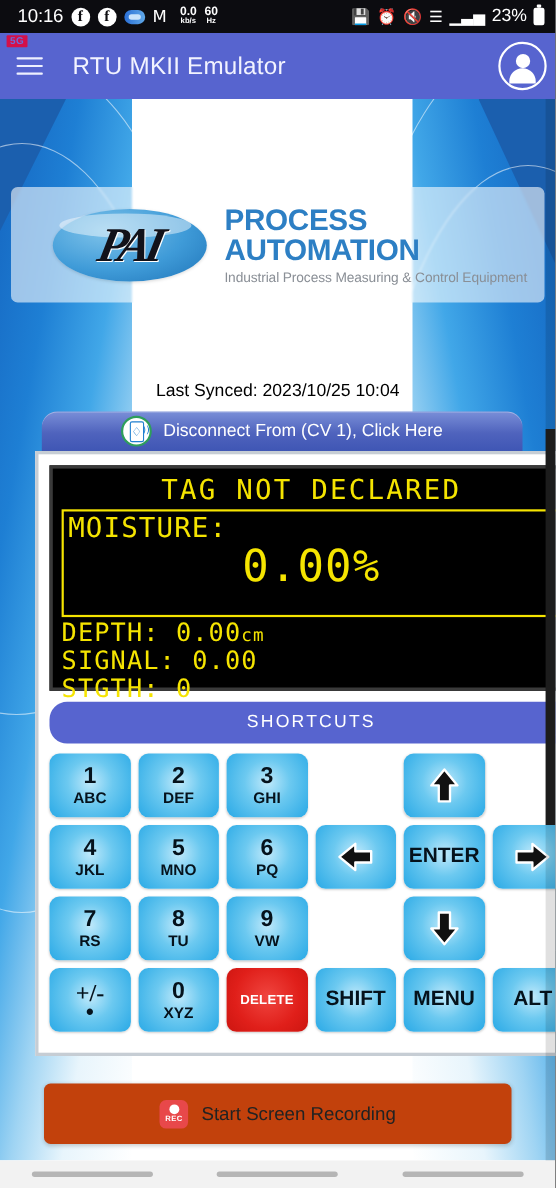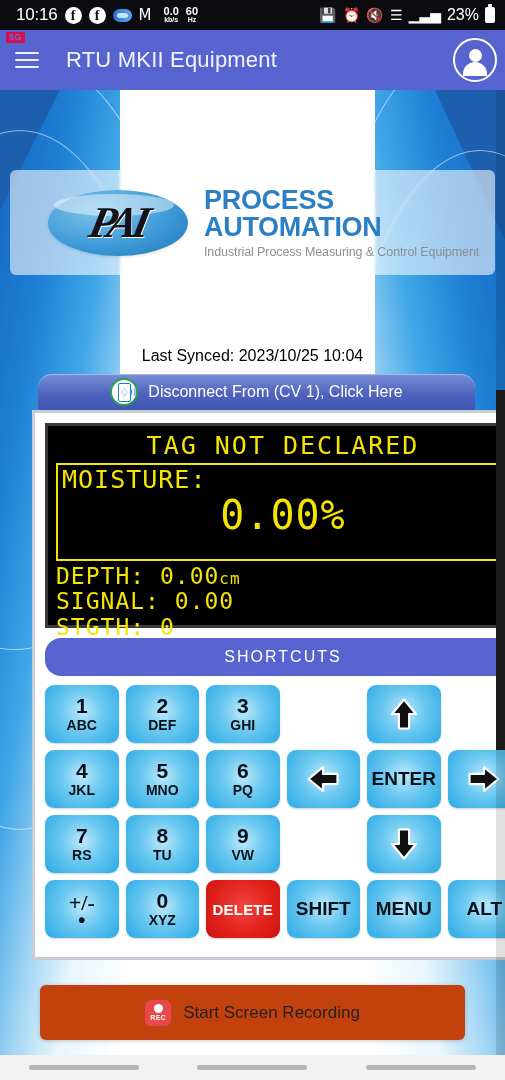--- a/index.html
+++ b/index.html
@@ -250,21 +250,21 @@
     align-items:center; justify-content:center;
     cursor:pointer; color:#05121c;
     box-shadow: 0 1px 2px rgba(0,0,0,.18);
     user-select:none;
   }
   .key .num { font-size:21px; font-weight:700; line-height:1; }
   .key .sub { font-size:14px; font-weight:700; line-height:1.15; margin-top:1px; }
   .key.word { font-size:19px; font-weight:700; }
   .key.delete {
     background: radial-gradient(circle at 50% 45%, #f0453f 0%, #e01f1a 60%, #cc1510 100%);
-    color:#ffffff; font-size:15px; font-weight:700; letter-spacing:0.2px;align-items:center;
+    color:#ffffff; font-size:12px; font-weight:700; letter-spacing:0.2px;align-items:center;
   }
   .key.arrow { font-size:0; }
   .key.empty { background:transparent; box-shadow:none; cursor:default; }
   .arrow-glyph { width:38px; height:34px; }
   .key.plusminus .pm {
     font-size: 22px; font-weight:700; line-height:1;
     font-family:"Liberation Serif", serif;
   }
   .key.plusminus .dot { font-size:20px; font-weight:700; line-height:0.6; }
 
@@ -337,21 +337,21 @@
     </div>
   </div>
 
   <div class="appbar">
     <span class="badge5g">5G</span>
     <div class="hamburger">
       <span></span>
         <span></span>
         <span></span>
     </div>
-    <div class="appbar-title">RTU MKII Equipment</div>
+    <div class="appbar-title">RTU MKII Emulator</div>
     <div class="avatar"></div>
   </div>
 
   <div class="bg">
     <div class="bg-left"></div>
     <div class="bg-right"></div>
     <div class="dark-wedge-l"></div>
     <div class="dark-wedge-r"></div>
     <div class="swirl s1"></div>
     <div class="swirl s2"></div>

